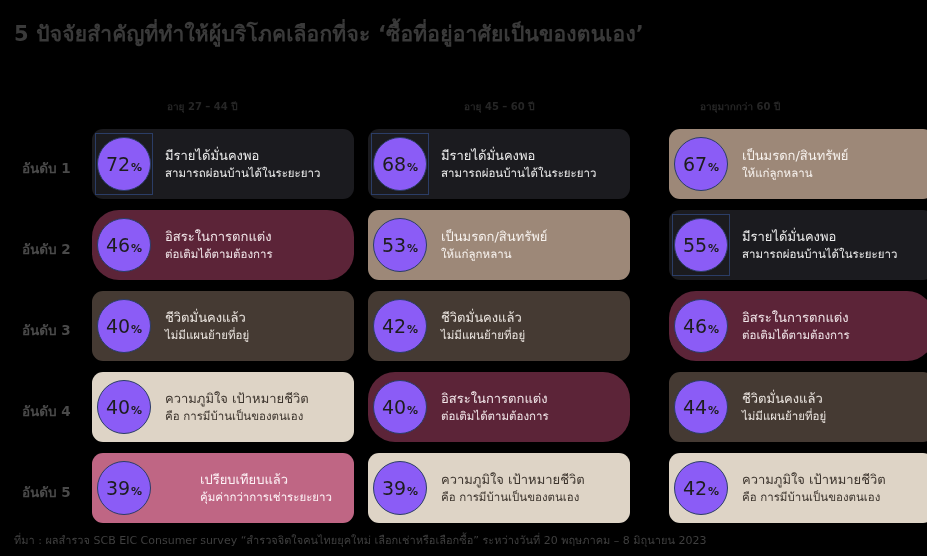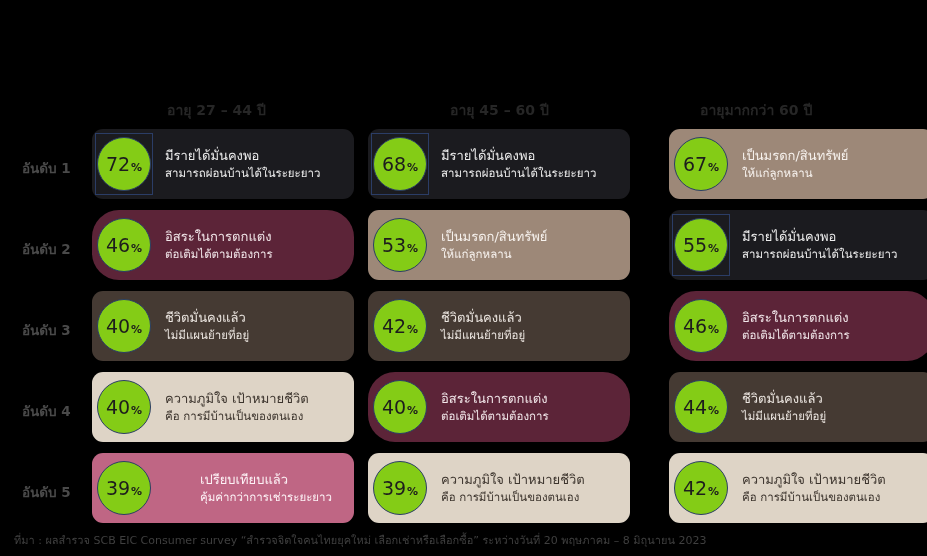--- a/index.html
+++ b/index.html
@@ -17,26 +17,26 @@
     position:absolute;left:14px;top:17px;
     font-size:21px;font-weight:bold;
     color:#3a3a3a;
     letter-spacing:.2px;
     white-space:nowrap;
   }
 
   
   .col-head{
     position:absolute;top:99px;
-    font-size:14px;font-weight:bold;
+    font-size:10px;font-weight:bold;
     color:#262626;
     white-space:nowrap;
   }
   .col-head.c1{left:167px;}
-  .col-head.c2{left:450px;}
+  .col-head.c2{left:464px;}
   .col-head.c3{left:700px;}
 
   
   .grid{position:absolute;left:0;top:129px;width:927px;}
   .row{position:relative;height:81px;}
 
   .rank-label{
     position:absolute;left:22px;top:28px;
     width:70px;
     font-size:13.5px;font-weight:bold;
@@ -67,21 +67,21 @@
     content:"";
     position:absolute;left:3px;top:4px;
     width:58px;height:62px;
     border:1.5px solid #2b3d66;
     box-sizing:border-box;
   }
   .circle{
     position:relative;
     width:54px;height:54px;
     border-radius:50%;
-    background:#84cc16;
+    background:#8b5cf6;
     border:1.6px solid #2b3d66;
     display:flex;align-items:center;justify-content:center;
     box-sizing:border-box;
   }
   .pct{
     color:#1d1d1d;
     font-size:19px;
     font-weight:normal;
     line-height:1;
     display:flex;align-items:baseline;
@@ -116,20 +116,21 @@
     font-size:11px;
     color:#3f3f3f;
     white-space:nowrap;
   }
 </style>
 </head>
 <body>
 
 <div class="page">
 
+  <div class="title">5 ปัจจัยสำคัญที่ทำให้ผู้บริโภคเลือกที่จะ ‘ซื้อที่อยู่อาศัยเป็นของตนเอง’</div>
 
   <div class="col-head c1">อายุ 27 – 44 ปี</div>
   <div class="col-head c2">อายุ 45 – 60 ปี</div>
   <div class="col-head c3">อายุมากกว่า 60 ปี</div>
 
   <div class="grid">
 
     <div class="row">
       <div class="rank-label">อันดับ 1</div>
       <div class="card k1 t-dark">

